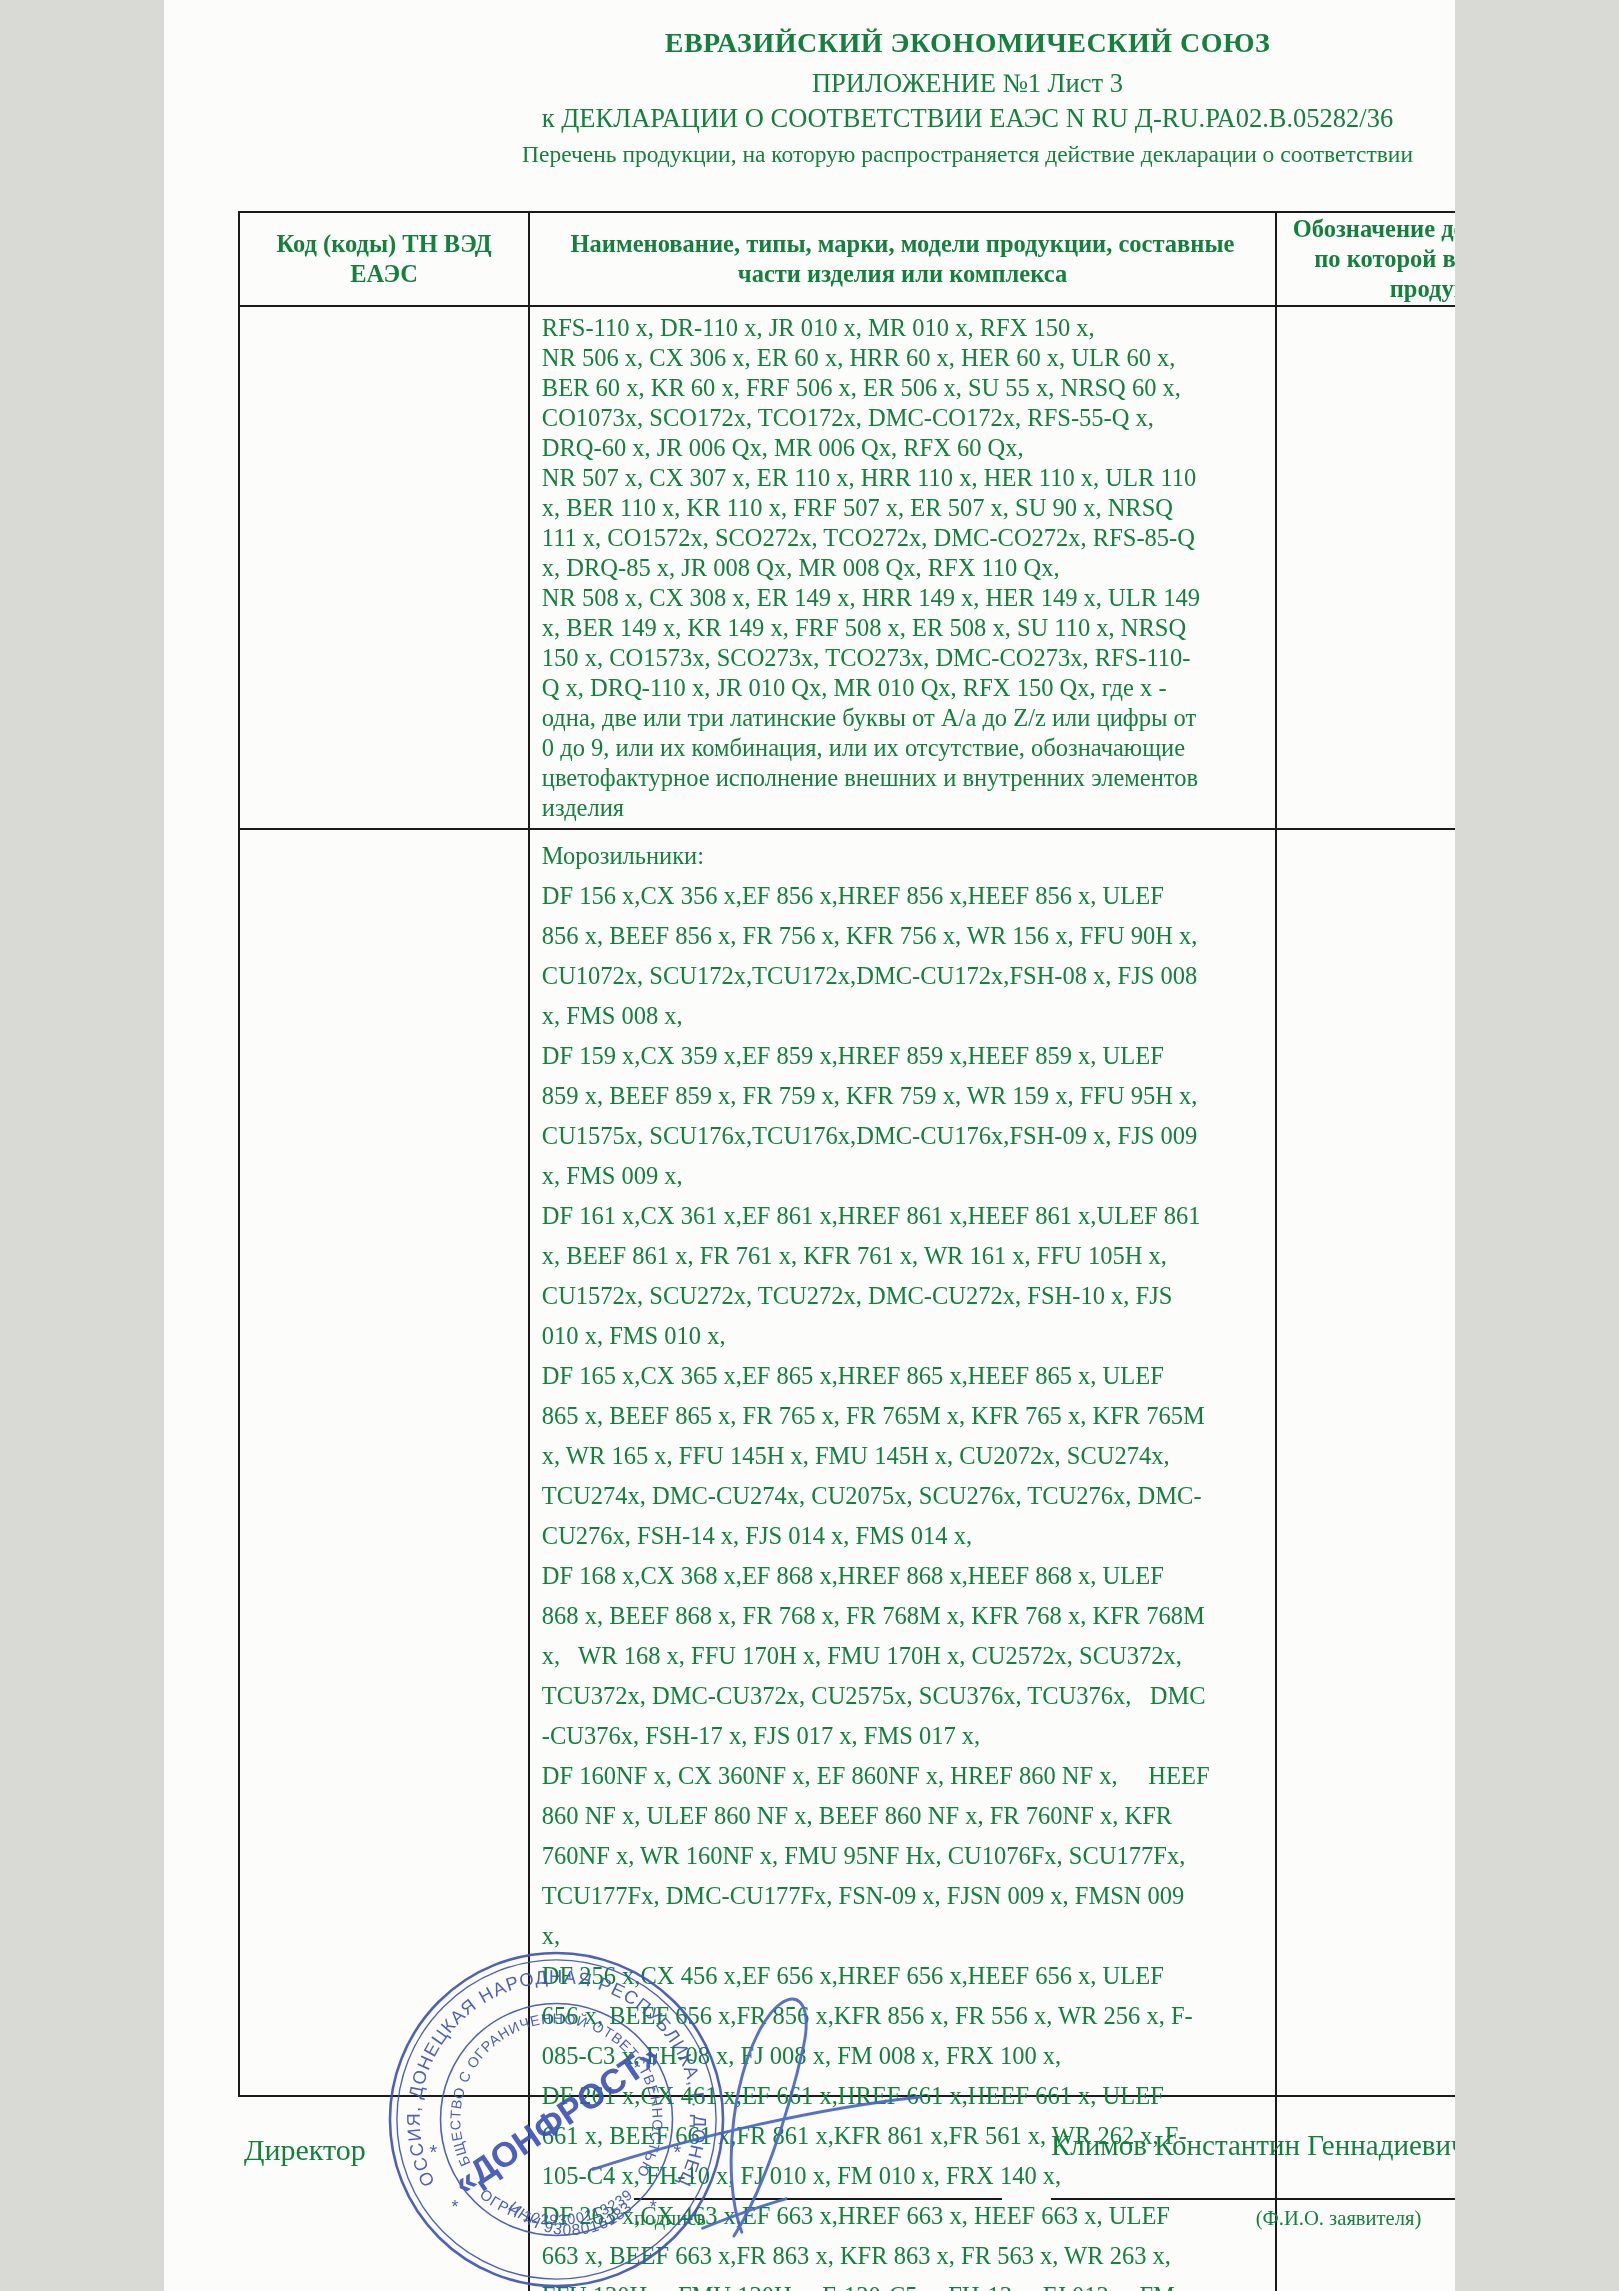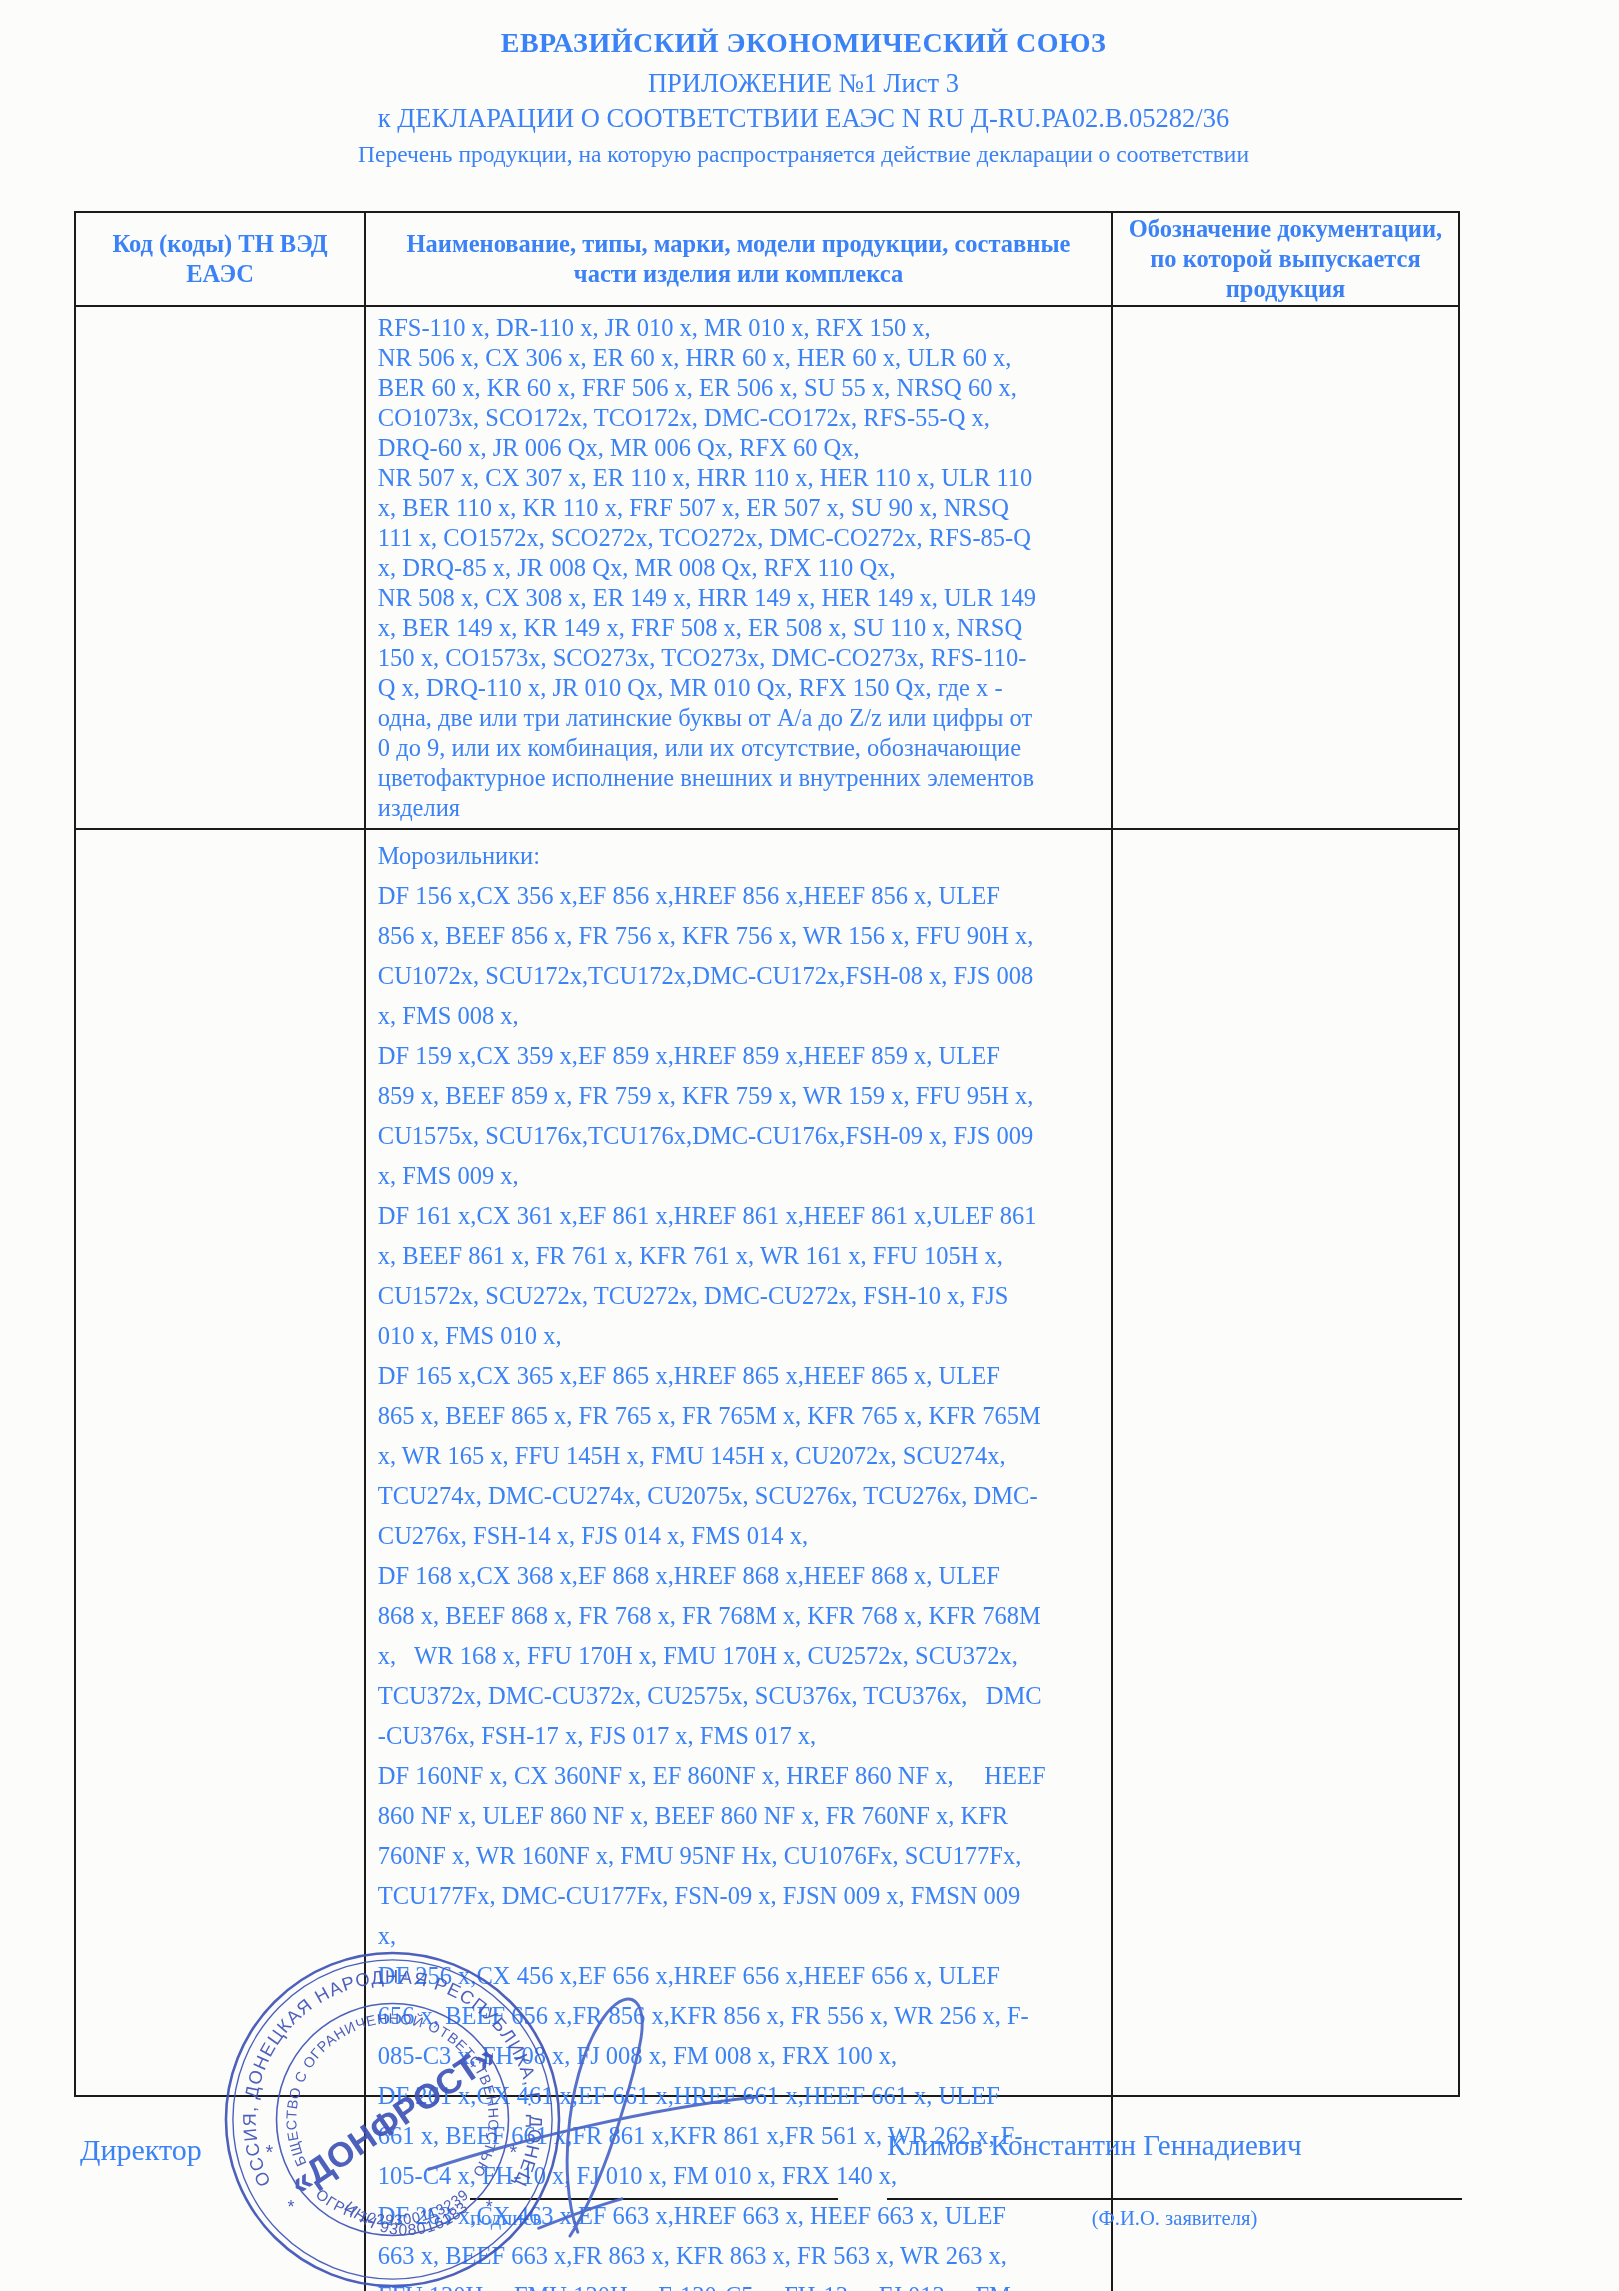--- a/index.html
+++ b/index.html
@@ -1,17 +1,17 @@
 <!DOCTYPE html>
 <html><head>
 <meta charset="utf-8">
 <style>
   html,body{margin:0;padding:0;background:#d9d9d5;}
-  .page{position:relative;width:1619px;height:2292px;margin:0 auto;background:#fcfcfa;
-        font-family:"Liberation Serif",serif;color:#3b82f6;overflow:hidden;}
+  .page{position:relative;width:1291px;height:2292px;margin:0 auto;background:#fcfcfa;
+        font-family:"Liberation Serif",serif;color:#15803d;overflow:hidden;}
 
   
   .hdr{position:absolute;left:39px;top:27.4px;width:1529px;text-align:center;}
   .hdr-title{font-size:28px;font-weight:bold;letter-spacing:0.5px;}
   .hdr-line2{font-size:26.5px;margin-top:8.8px;}
   .hdr-line3{font-size:26.5px;margin-top:3.9px;}
   .hdr-line4{font-size:23.5px;margin-top:6.9px;}
 
   
   .tbl{position:absolute;left:74px;top:211px;width:1386px;height:1886px;box-sizing:border-box;

